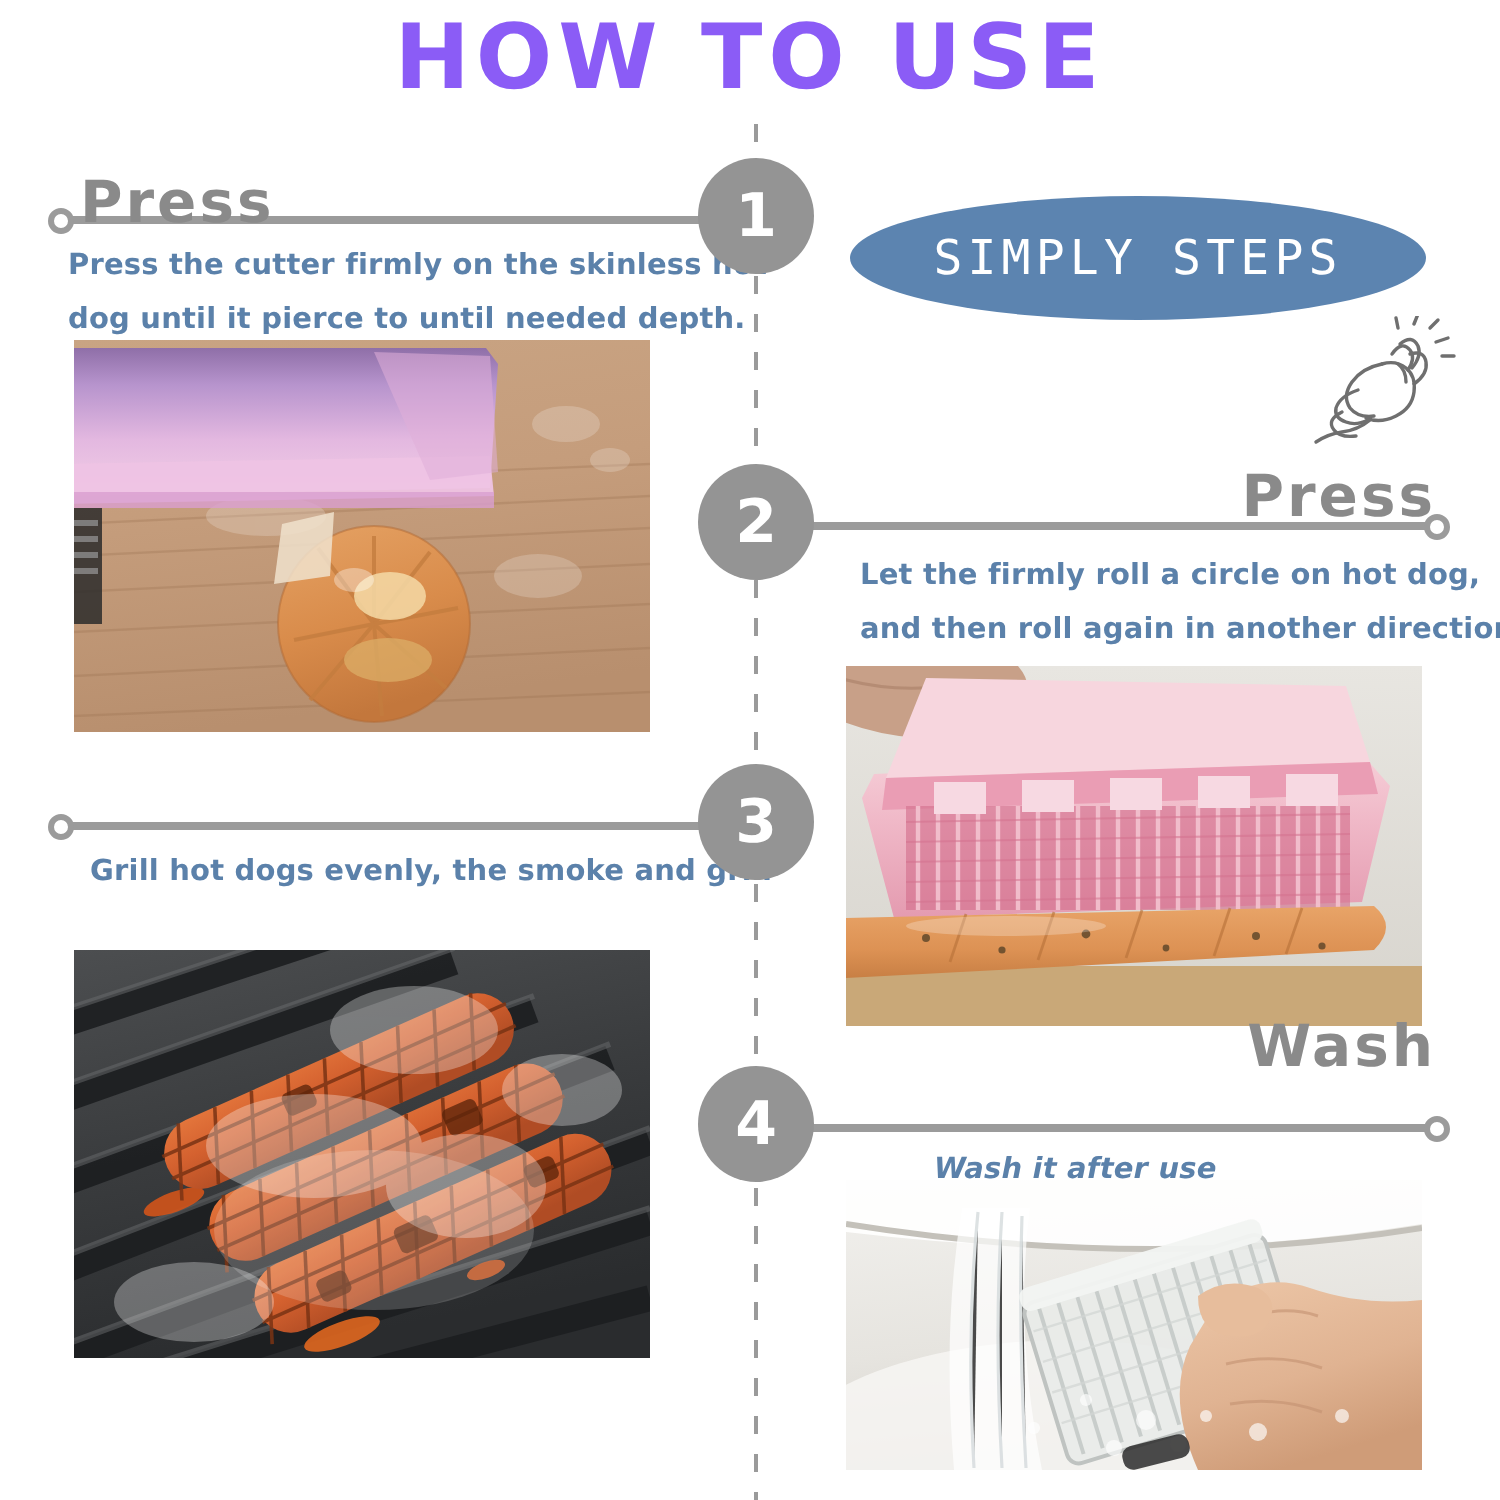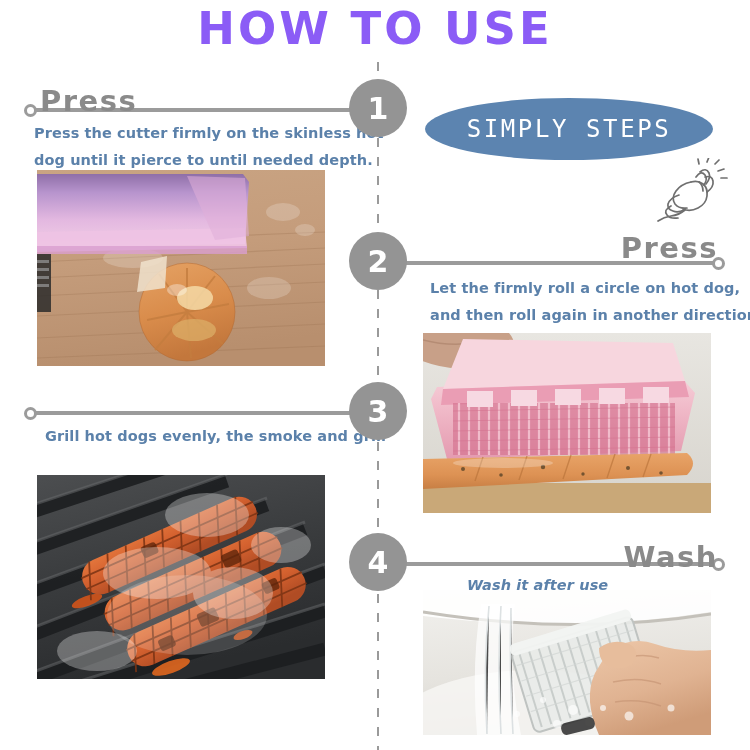--- a/index.html
+++ b/index.html
@@ -70,21 +70,21 @@
     position: absolute;
     font-size: 29px; font-weight: 700;
     color: #8a8a8a;
     letter-spacing: 1.5px;
     z-index: 4;
     font-family: "DejaVu Sans", "Liberation Sans", sans-serif;
   }
   .h-press { left: 40px; top: 84px; text-align: center; }
   .h-grill { left: 42px; top: 382px; }
   .h-roll  { right: 32px; top: 231px; text-align: right; }
-  .h-wash  { right: 32px; top: 540px; text-align: left; }
+  .h-wash  { right: 32px; top: 506px; text-align: left; }
 
   
   .step-body {
     position: absolute;
     font-size: 14.5px;
     font-weight: 700;
     line-height: 1.85;
     color: #5b81aa;
     letter-spacing: 0.1px;
     z-index: 4;

